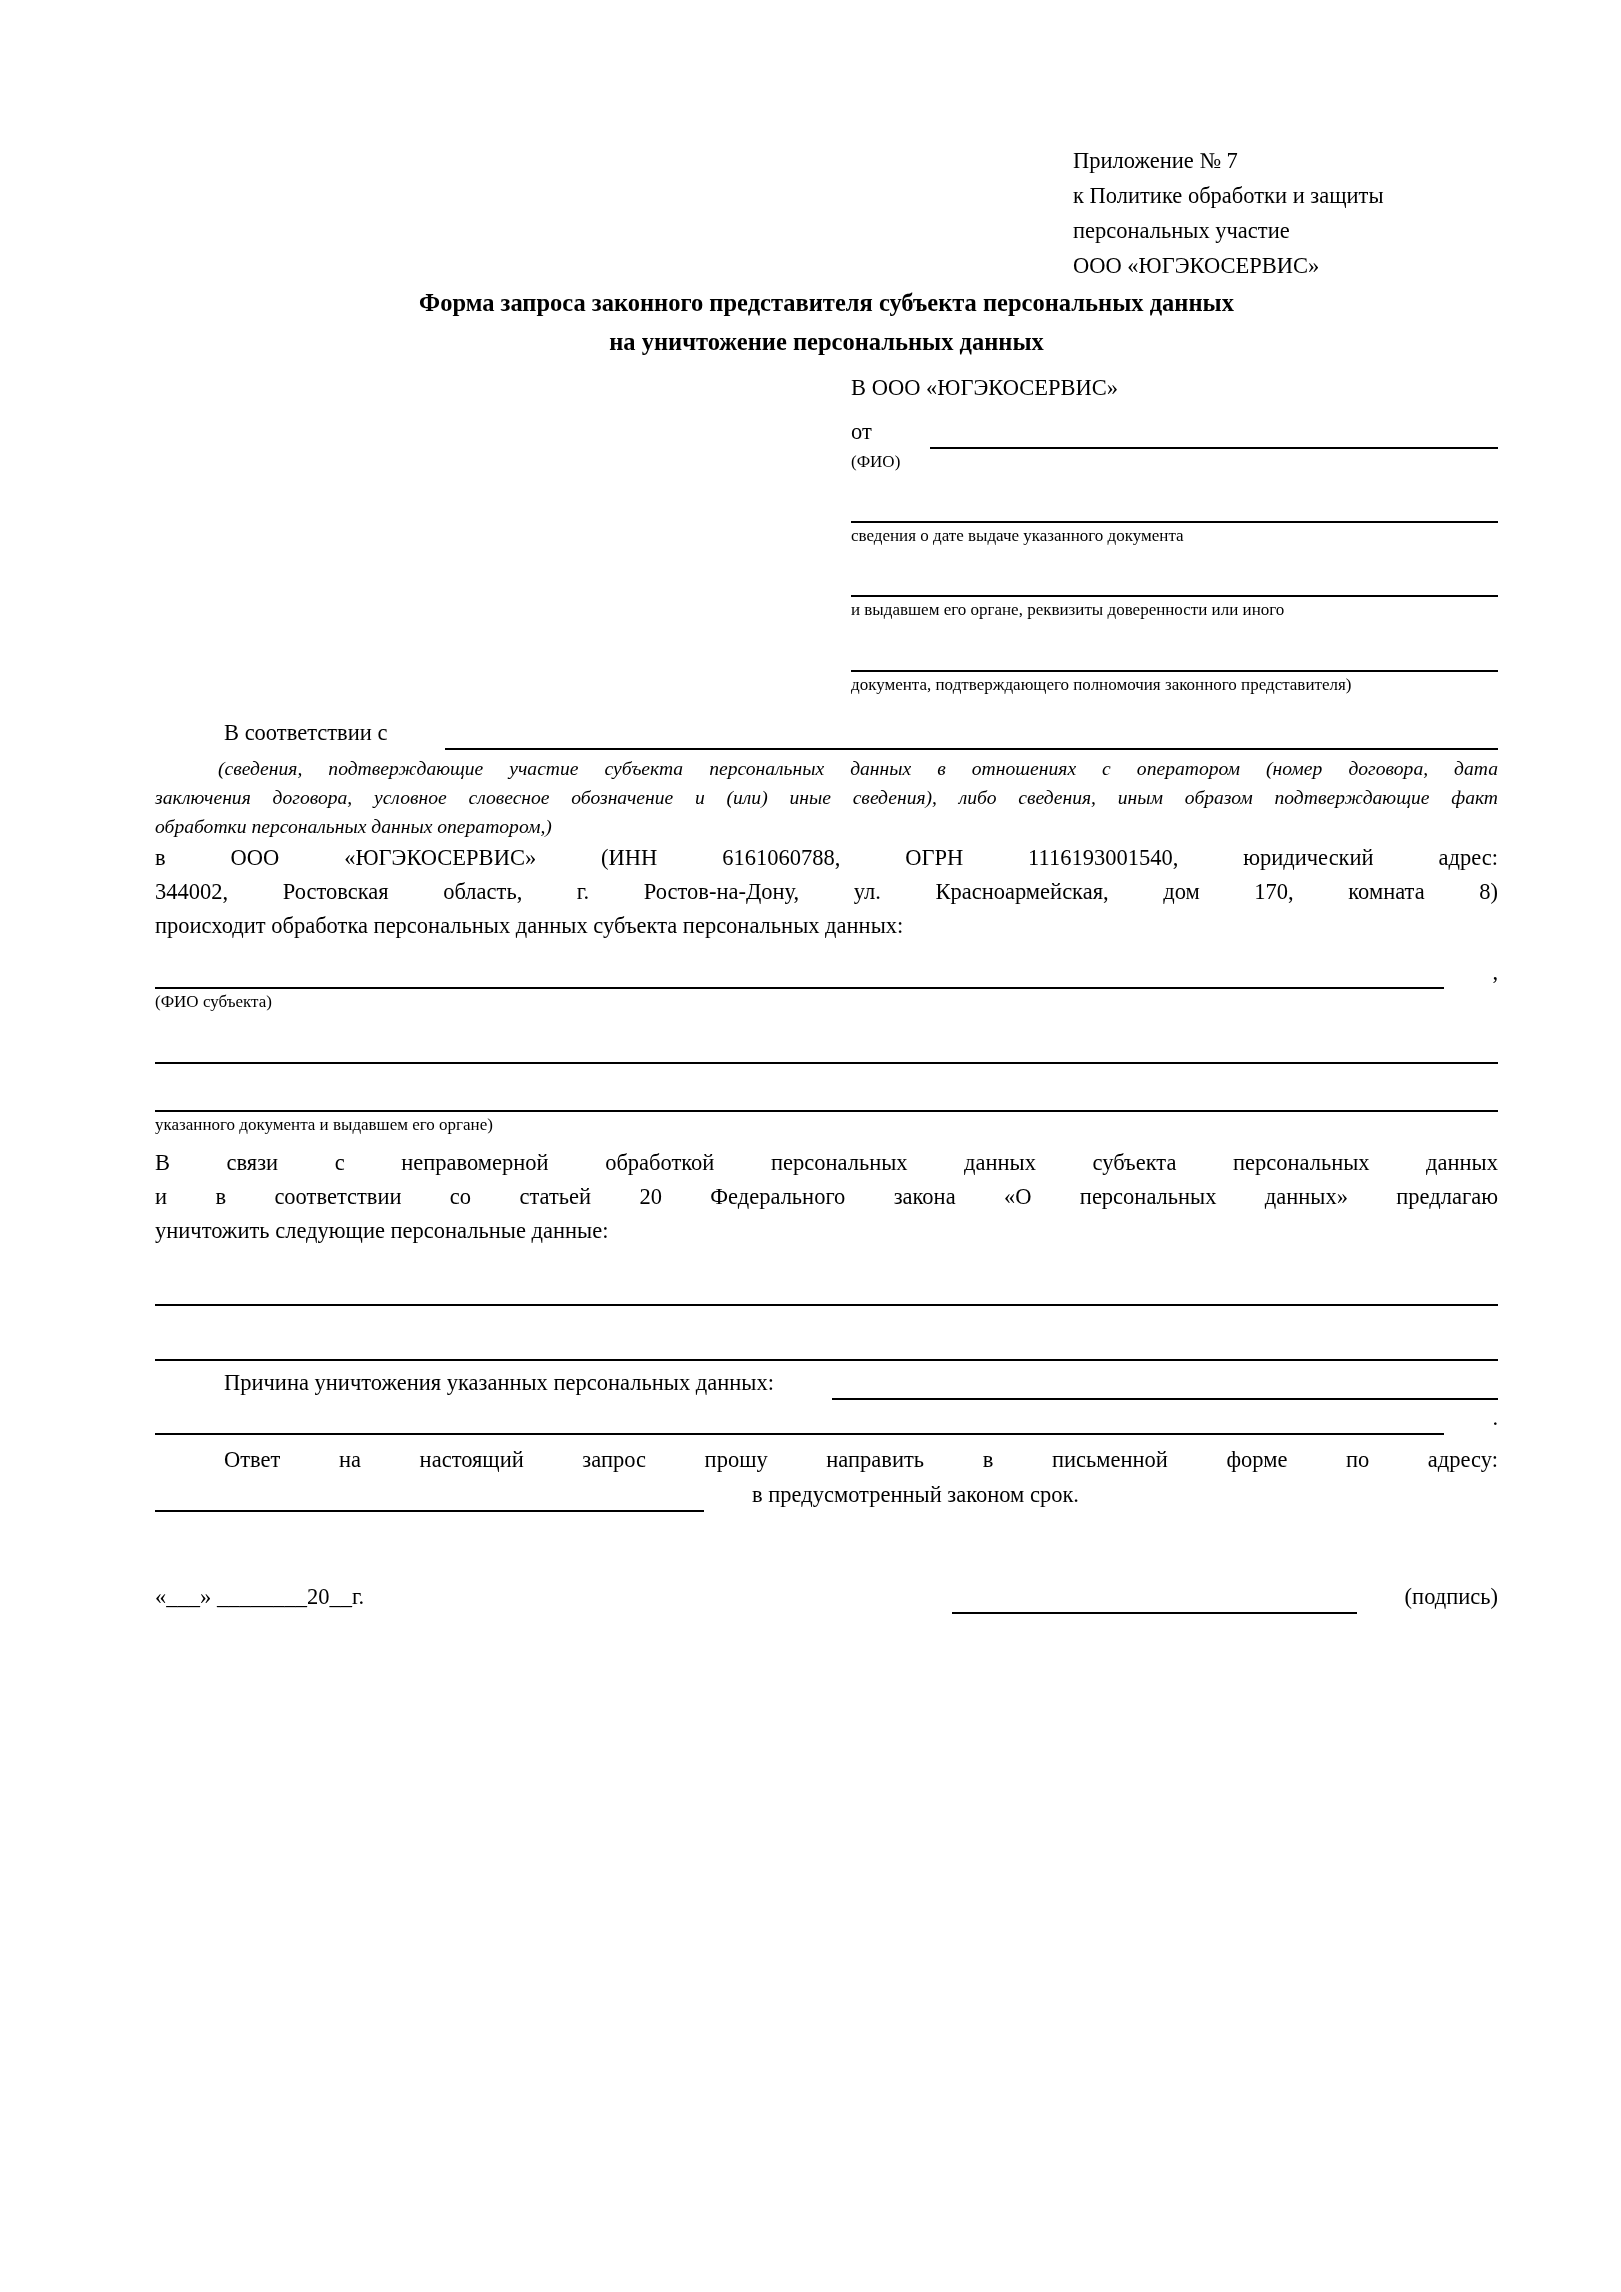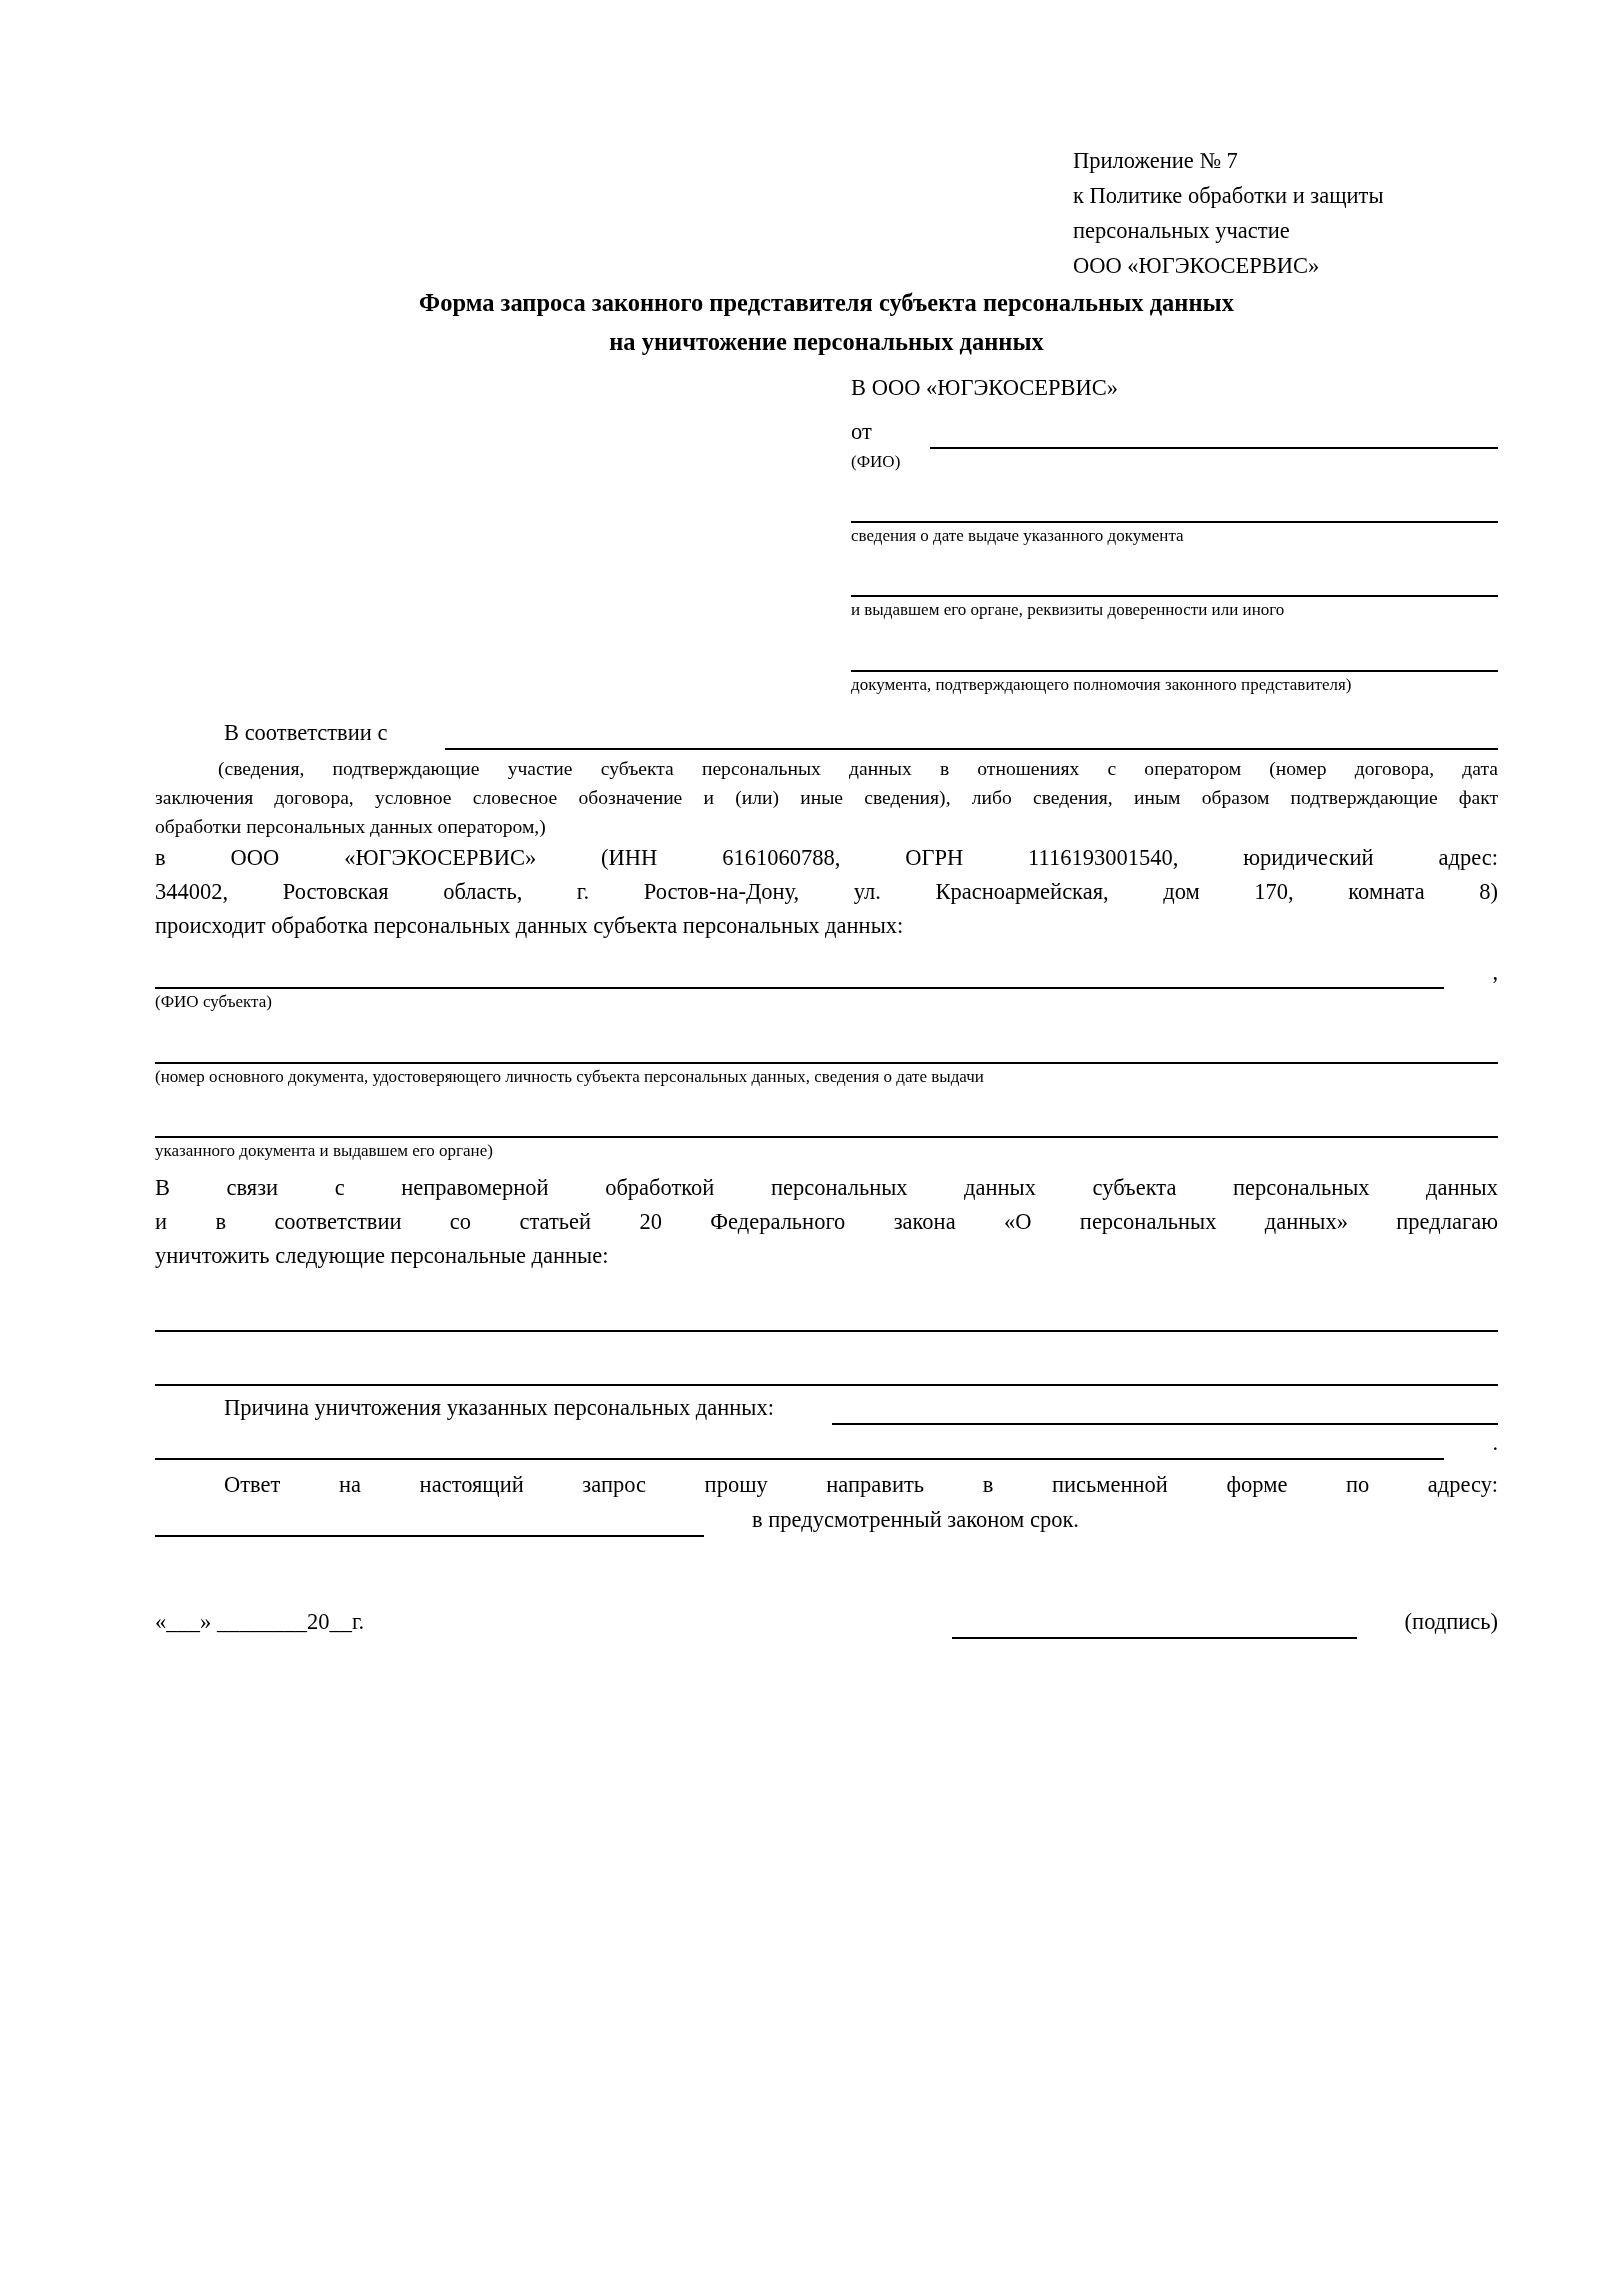--- a/index.html
+++ b/index.html
@@ -20,21 +20,21 @@
   .addr-to{height:37px;}
   .row{display:flex;align-items:flex-end;gap:48px;}
   .from-row{height:41px;}
   .lbl{white-space:nowrap;padding-right:9.8px;}
   .fill{flex:1 1 auto;border-bottom:2px solid #000;}
   .cap{font-size:17px;line-height:25.5px;text-align:left;}
   .group{margin-top:11.8px;}
   .blank{height:35px;border-bottom:2px solid #000;}
 
   .accordance{margin-top:15.7px;height:37px;padding-left:69px;}
-  .fine{font-size:19.6px;line-height:29px;margin-top:3.9px;}
+  .fine{font-size:19.6px;line-height:29px;margin-top:3.9px;font-style:italic;}
   .jl{text-align:justify;text-align-last:justify;}
   .ind64{padding-left:63px;}
   .para{margin-top:0;}
 
   .comma-row{margin-top:15.7px;height:31px;}
   .blank-row{margin-top:13.7px;height:33px;}
   .req{margin-top:7.8px;}
   .wide-blank1{margin-top:21.6px;height:35px;border-bottom:2px solid #000;}
   .wide-blank2{margin-top:17.6px;height:35px;border-bottom:2px solid #000;}
   .reason-row{margin-top:3.9px;height:35px;padding-left:69px;}
@@ -102,21 +102,20 @@
       <div>происходит обработка персональных данных субъекта персональных данных:</div>
     </div>
 
     <div class="row comma-row">
       <span class="fill"></span>
       <span>,</span>
     </div>
     <div class="cap">(ФИО субъекта)</div>
 
     <div class="blank-row blank"></div>
-    <div class="cap">(номер основного документа, удостоверяющего личность субъекта персональных данных, сведения о дате выдачи</div>
     <div class="blank-row blank"></div>
     <div class="cap">указанного документа и выдавшем его органе)</div>
 
     <div class="req">
       <div class="jl">В связи с неправомерной обработкой персональных данных субъекта персональных данных</div>
       <div class="jl">и в соответствии со статьей 20 Федерального закона «О персональных данных» предлагаю</div>
       <div>уничтожить следующие персональные данные:</div>
     </div>
 
     <div class="wide-blank1"></div>

